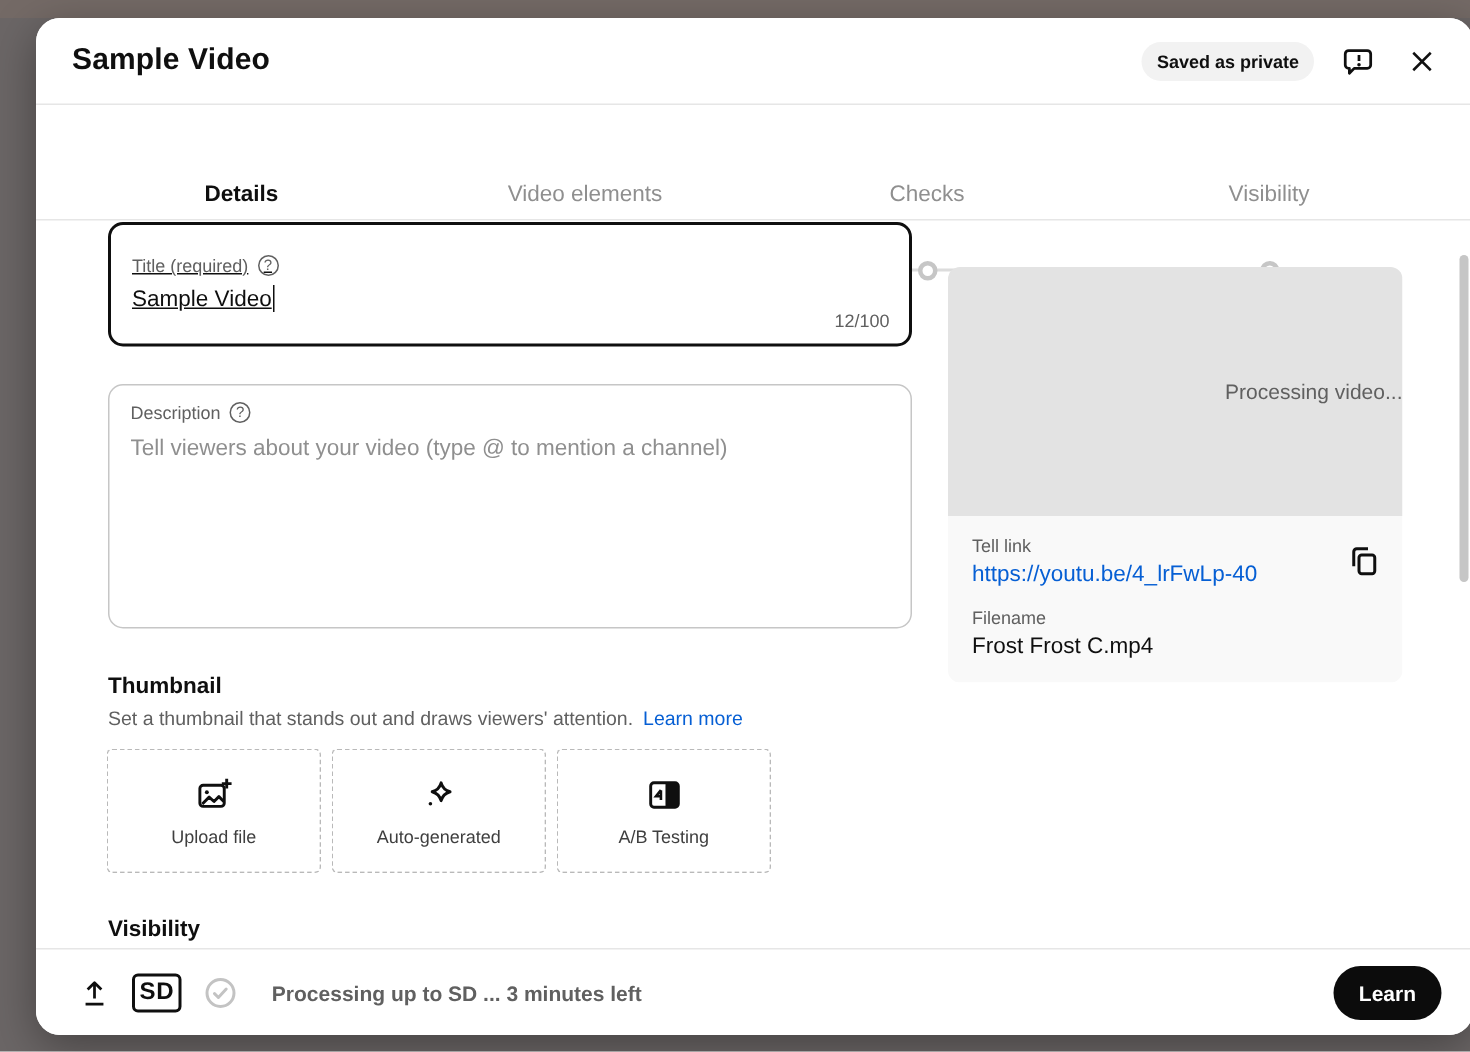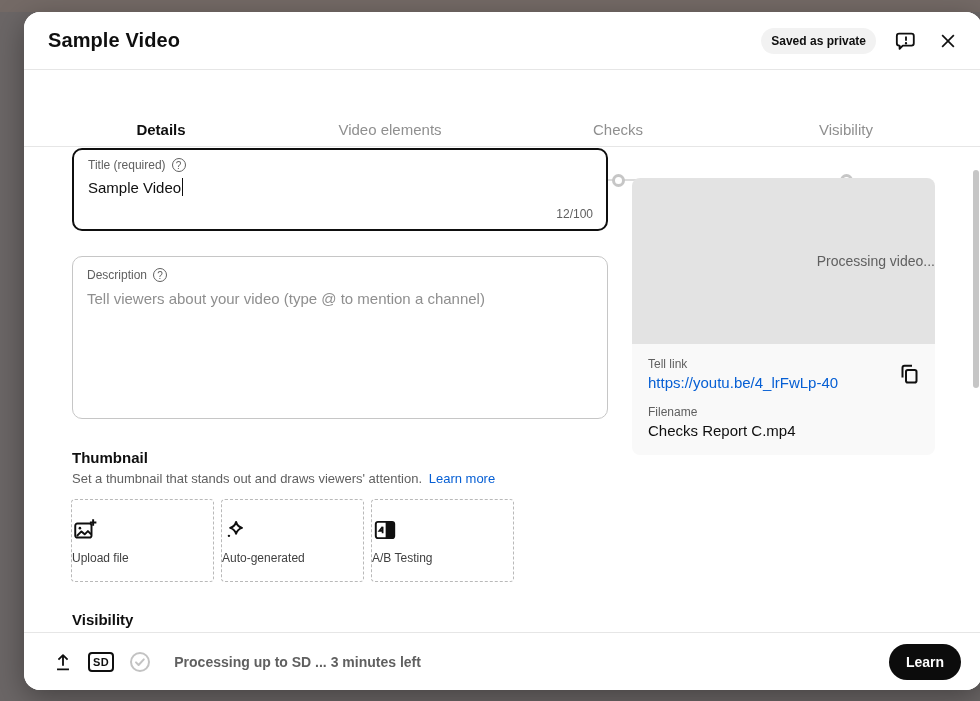--- a/index.html
+++ b/index.html
@@ -49,41 +49,41 @@
     position:absolute; top:76px; transform:translate(-50%,-100%);
     font-size:15px; white-space:nowrap; padding-bottom:8px;
   }
   .step-label.active { color:#0f0f0f; font-weight:bold; }
   .step-label.inactive { color:#8f8f8f; }
   .step-dot { position:absolute; border-radius:50%; background:#fff; }
   .step-dot.active { width:20px; height:20px; border:6px solid #0f0f0f; left:127px; top:100px; }
   .step-dot.inactive { width:13px; height:13px; border:3px solid #c6c6c6; top:104px; }
   
   .field-box { position:absolute; left:48px; width:536px; background:#fff; }
-  .title-box { top:136px; height:83px; border:2px solid #0f0f0f; border-radius:10px; padding:8px 14px; }
+  .title-box { top:136px; height:83px; border:2px solid #0f0f0f; border-radius:10px; padding:20px 14px;text-decoration:underline; }
   .desc-box  { top:244px; height:163px; border:1px solid #c6c6c6; border-radius:10px; padding:11px 14px; }
   .field-label { display:flex; align-items:center; gap:6px; font-size:12px; color:#606060; }
   .qmark {
     width:14px; height:14px; border:1.2px solid #606060; border-radius:50%;
     display:inline-flex; align-items:center; justify-content:center;
     font-size:10px; color:#606060; flex:0 0 auto;
   }
   .field-value { margin-top:6px; font-size:15px; color:#0f0f0f; display:flex; align-items:center; }
   .text-cursor { display:inline-block; width:0; height:18px; border-left:1.6px solid #0f0f0f; margin-left:1px; }
   .char-counter { position:absolute; right:13px; bottom:8px; font-size:12px; color:#606060; }
   .placeholder { margin-top:8px; font-size:15px; color:#8f8f8f; }
   
   .section-heading { position:absolute; left:48px; font-size:15px; font-weight:bold; color:#0f0f0f;text-align:right; }
   .thumb-heading { top:437px; }
   .thumb-sub { position:absolute; left:48px; top:459px; font-size:13px; color:#606060; }
   .link { color:#065fd4; text-decoration:none; cursor:pointer; }
   .thumb-option {
     position:absolute; top:487px; width:143px; height:83px;
     border:1px dashed #b9b9b9; border-radius:4px; background:#fff;
-    display:flex; flex-direction:column; justify-content:center;
+    display:flex; flex-direction:column; align-items:center; justify-content:center;
     gap:8px; cursor:pointer;
   }
   .thumb-option .opt-label { font-size:12px; color:#3f3f3f; }
   .playlists-heading { top:599px; }
   
   .preview-card { position:absolute; left:608px; top:166px; width:303px; border-radius:8px; overflow:hidden; }
   .preview-video {
     height:166px; background:#e3e3e3; display:flex; align-items:center; justify-content:flex-end;
     font-size:14px; color:#606060;
   }
@@ -95,21 +95,21 @@
   .copy-btn { position:absolute; right:14px; top:18px; width:24px; height:24px; cursor:pointer; color:#0f0f0f; }
   
   .scroll-thumb { position:absolute; left:949px; top:158px; width:6px; height:218px; background:#c6c6c6; border-radius:3px; }
   
   .dlg-footer {
     position:absolute; left:0; right:0; bottom:0; height:58px;
     border-top:1px solid #e6e6e6; background:#fff;
     display:flex; align-items:center; padding:0 21px 0 28px; gap:14px;
   }
   .sd-badge {
-    border:2px solid #0f0f0f; border-radius:4px; font-size:11px; font-weight:bold;
+    border:2px solid #0f0f0f; border-radius:4px; font-size:16px; font-weight:bold;
     padding:2px 3px; color:#0f0f0f; letter-spacing:.5px;
   }
   .footer-status { font-size:14px; color:#606060; margin-left:8px;font-weight:bold; }
   .next-btn {
     margin-left:auto; background:#0c0c0c; color:#ffffff; font-size:14px; font-weight:bold;
     border:none; border-radius:18px; height:36px; padding:0 17px; cursor:pointer;
     font-family:"Liberation Sans", sans-serif;
   }
   svg { display:block; }
 </style>
@@ -215,21 +215,21 @@
   <div class="section-heading playlists-heading">Visibility</div>
 
   <div class="preview-card">
     <div class="preview-video">
       <span>Processing video...</span>
     </div>
     <div class="preview-info">
       <div class="info-label">Tell link</div>
       <a class="video-link">https://youtu.be/4_lrFwLp-40</a>
       <div class="info-label filename-label">Filename</div>
-      <div class="filename">Checks Report C.mp4</div>
+      <div class="filename">Frost Frost C.mp4</div>
       <span class="copy-btn">
         <svg width="24" height="24" viewBox="0 0 24 24" fill="none" stroke="currentColor" stroke-width="2">
           <rect x="9" y="8" width="10.5" height="12.5" rx="1.8"></rect>
           <path d="M5.5 15.5 V5.8 a2 2 0 0 1 2 -2 h7.5"></path>
         </svg>
       </span>
     </div>
   </div>
 
   <div class="scroll-thumb"></div>

